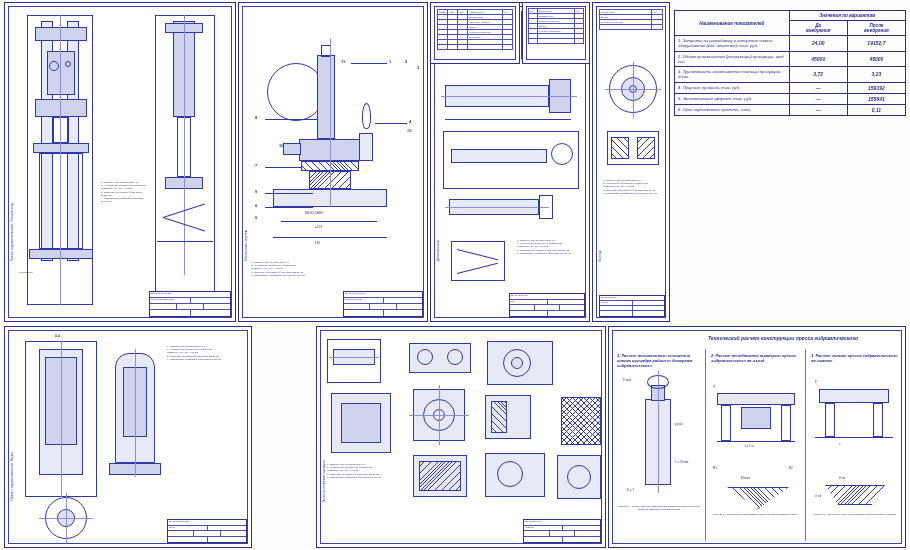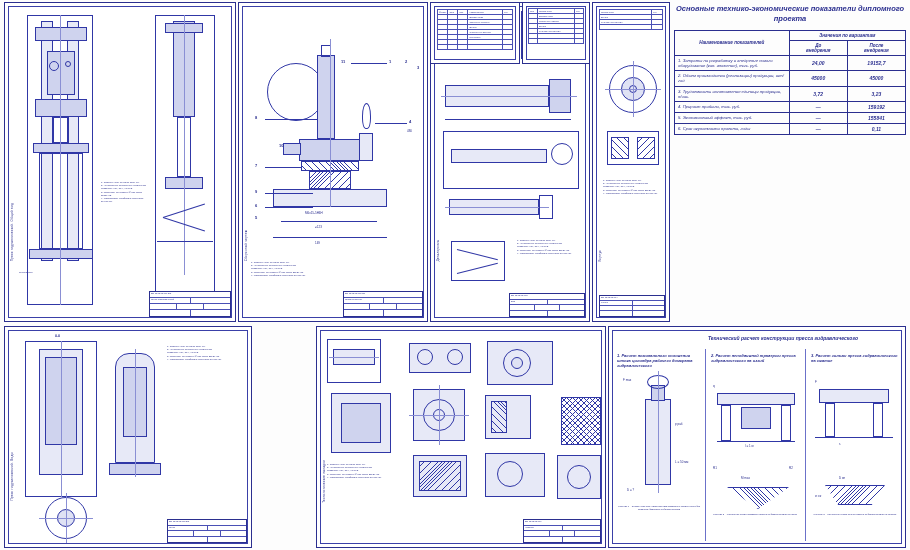--- a/index.html
+++ b/index.html
@@ -428,22 +428,20 @@
           <div class="cell"></div>
         </div>
       <div class="row">
           <div class="cell"></div>
           <div class="cell"></div>
         </div>
     </div>
   </div>
 
   <div id="econ" style="left:674px;top:4px;width:232px;height:310px;">
-    <div class="title">Основные технико-экономические
-показатели дипломного проекта</div>
     <table style="margin-top:6px;">
       <tbody>
           <tr>
         <th rowspan="2" style="width:110px;">Наименование показателей</th>
         <th colspan="2">Значения по вариантам</th>
       </tr>
       <tr>
         <th style="width:52px;white-space:pre-line;">До
 внедрения</th>
         <th style="width:52px;white-space:pre-line;">После

